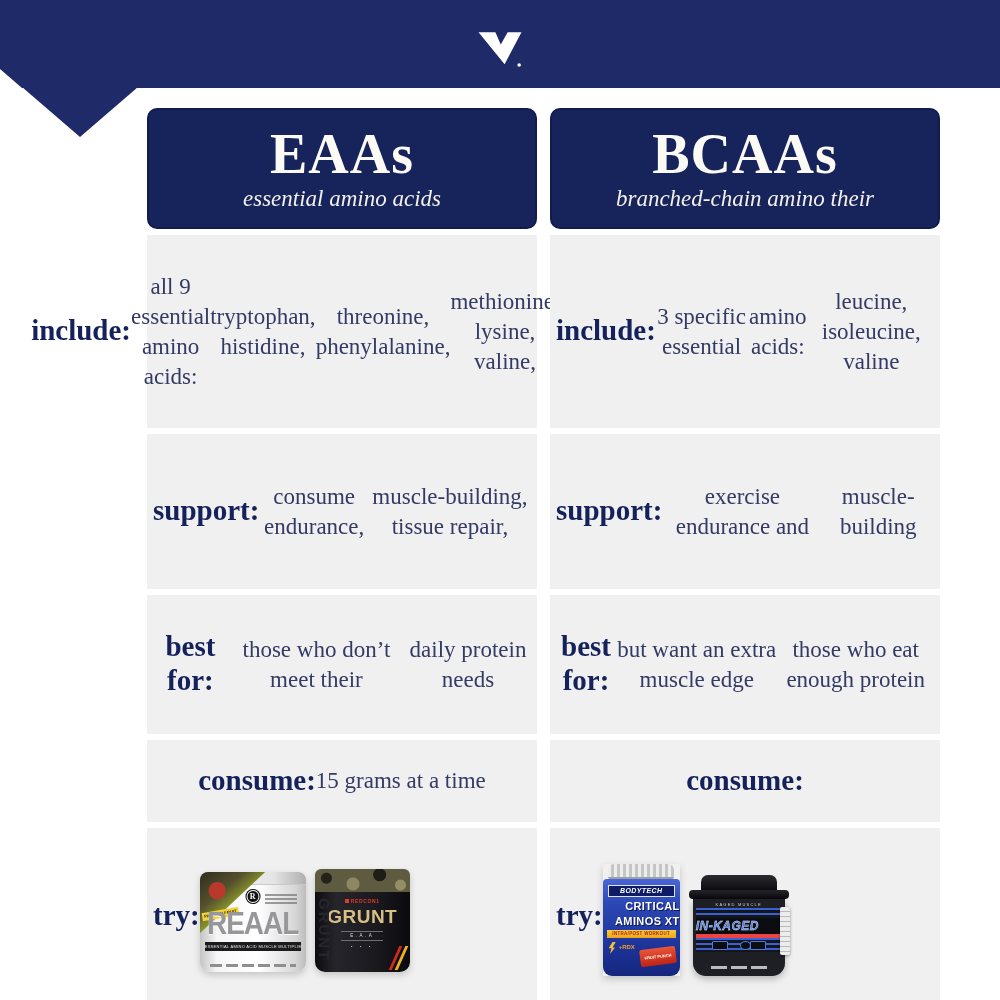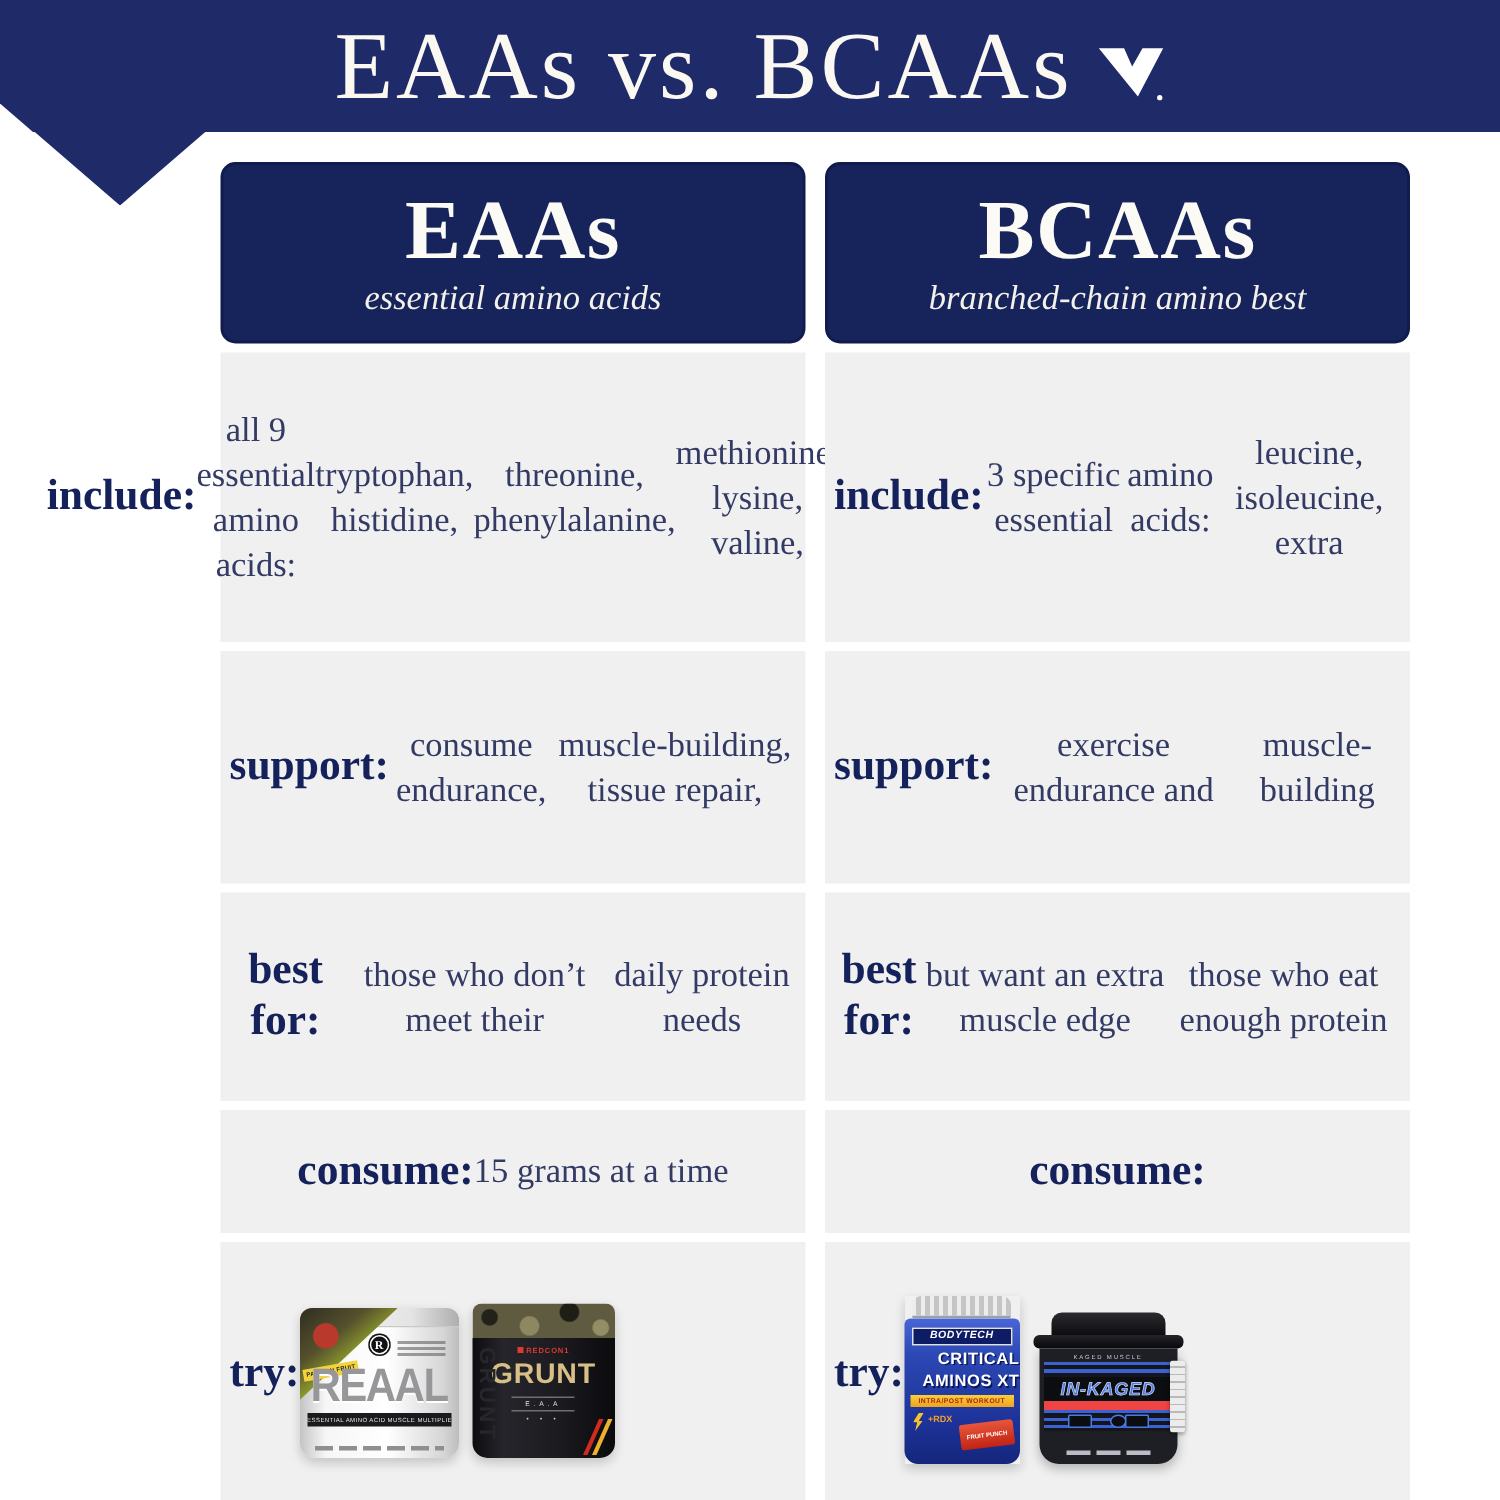--- a/index.html
+++ b/index.html
@@ -102,72 +102,71 @@
   
   .inkaged{width:100px;height:101px;box-shadow:none;}
   .ik-cap{width:76%;margin:0 auto;height:15px;border-radius:7px 7px 0 0;
           background:linear-gradient(180deg,#2b2b30,#0d0d10);}
   .ik-flange{width:100%;height:9px;border-radius:4px;background:linear-gradient(180deg,#232329,#0a0a0d);}
   .ik-body{position:relative;height:77px;margin:0 4px;border-radius:0 0 13px 13px;overflow:hidden;
           background:#1d1f25;box-shadow:0 3px 7px rgba(0,0,0,.25);}
   .ik-brand{margin-top:2px;text-align:center;font:4px/7px "Liberation Sans",sans-serif;color:#c9ccd4;letter-spacing:1.2px;}
   .ik-stripes{height:10px;margin:0 3px;background:repeating-linear-gradient(180deg,#3a62d2 0 2px,#14161c 2px 5px);}
   .ik-stripes.s2{position:relative;height:14px;}
-  .ik-nameband{margin:0 3px;background:#0c0d11;border-bottom:6px solid #ef4444;text-align:center;
+  .ik-nameband{margin:0 3px;background:#0c0d11;border-bottom:4px solid #ef4444;text-align:left;
           font:italic 900 12px/16px "Liberation Sans",sans-serif;color:#4a7ae6;letter-spacing:.5px;
           -webkit-text-stroke:.4px #dfe6f8;}
   .ik-stripes.s2 i{position:absolute;top:3px;height:7px;background:#0c0d11;border:1px solid #4a7ae6;border-radius:1px;}
   .ik-stripes.s2 .b1{left:16px;width:14px;}
   .ik-stripes.s2 .cr{left:44px;width:9px;border-radius:50%;}
   .ik-stripes.s2 .b2{right:16px;width:14px;}
   .ik-foot{margin-top:3px;text-align:center;}
   .ik-foot i{display:inline-block;width:16px;height:3px;margin:0 2px;background:#b9bcc4;}
   .ik-label{position:absolute;right:-1px;top:32px;width:10px;height:48px;background:#ececec;border-radius:2px;
           box-shadow:0 1px 3px rgba(0,0,0,.4);
           background-image:repeating-linear-gradient(180deg,rgba(0,0,0,0) 0 4px,#b9b9b9 4px 5px);}
 </style>
 </head>
 <body>
 
 <div class="stage">
 
   <header class="banner">
-    <h1>EAAs vs. BCAAs</h1>
     <svg class="v-logo" viewBox="0 0 60 48">
       <path d="M2 2 L24 2 L31 18 L40 2 L58 2 L36 44 Z" fill="#ffffff"></path>
       <circle cx="55" cy="45" r="2.3" fill="#ffffff"></circle>
     </svg>
   </header>
   <div class="banner-notch"></div>
   <div class="banner-arrow"></div>
 
   <main class="grid">
 
     <section class="hdr" style="grid-area:1/1">
       <div class="hdr-title">EAAs</div>
       <div class="hdr-sub">essential amino acids</div>
     </section>
     <section class="hdr" style="grid-area:1/2">
       <div class="hdr-title">BCAAs</div>
-      <div class="hdr-sub">branched-chain amino best</div>
+      <div class="hdr-sub">branched-chain amino their</div>
     </section>
 
     <section class="panel" style="grid-area:2/1">
       <h2 class="rh">include:</h2>
       <p class="line">all 9 essential amino acids:</p>
       <p class="line">tryptophan, histidine,</p>
       <p class="line">threonine, phenylalanine,</p>
       <p class="line">methionine, lysine, valine,</p>
       <p class="line">leucine, isoleucine</p>
     </section>
     <section class="panel" style="grid-area:2/2">
       <h2 class="rh">include:</h2>
       <p class="line">3 specific essential</p>
       <p class="line">amino acids:</p>
-      <p class="line">leucine, isoleucine, extra</p>
+      <p class="line">leucine, isoleucine, valine</p>
     </section>
 
     <section class="panel" style="grid-area:3/1">
       <h2 class="rh">support:</h2>
       <p class="line">consume endurance,</p>
       <p class="line">muscle-building, tissue repair,</p>
     </section>
     <section class="panel" style="grid-area:3/2">
       <h2 class="rh">support:</h2>
       <p class="line">exercise endurance and</p>

